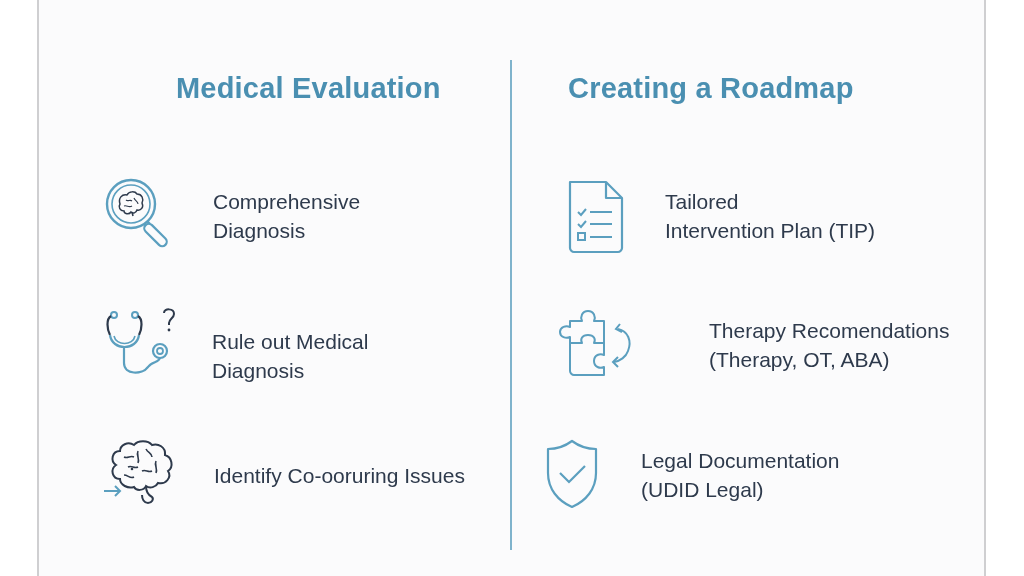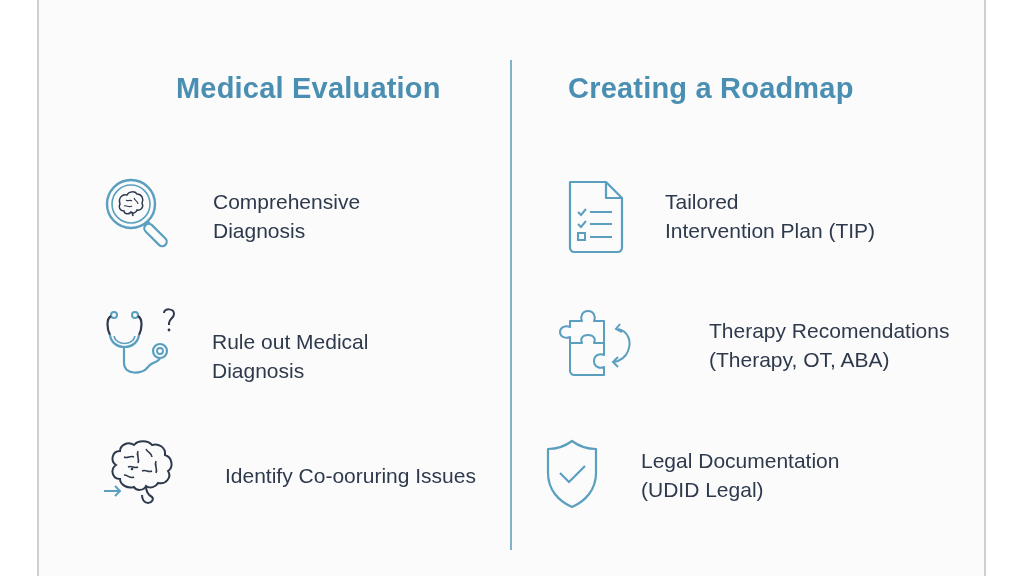--- a/index.html
+++ b/index.html
@@ -125,21 +125,21 @@
   <div class="item" style="left:102px; top:435px;">
     <div class="icon">
       <svg width="80" height="80" viewBox="0 0 80 80" fill="none">
         <path d="M14 30 C8 26 10 16 18 16 C18 10 26 6 32 10 C36 5 46 5 50 10 C56 8 64 12 63 20 C70 22 72 32 66 36 C70 42 64 50 56 48 C54 52 48 54 44 51 C42 56 34 56 32 52 C26 54 18 50 18 44 C10 44 8 34 14 30 Z" stroke="#2e3a4c" stroke-width="2"></path>
         <path d="M44 51 C44 56 46 60 50 62 C52 64 50 68 46 68 C42 68 40 64 40 60" stroke="#2e3a4c" stroke-width="2"></path>
         <path d="M22 22 C26 24 28 20 32 22 M36 16 C34 20 38 24 36 28 M44 14 C46 18 50 18 50 22 M54 26 C52 30 56 34 54 38 M26 32 C30 30 32 34 36 32 M40 36 C44 34 46 38 50 36 M22 40 C26 40 28 44 32 42" stroke="#2e3a4c" stroke-width="1.6"></path>
         <circle cx="30" cy="34" r="1.3" fill="#2e3a4c"></circle>
         <path d="M2 56 L18 56 M13 51 L18 56 L13 61" stroke="#5b9fbf" stroke-width="2"></path>
       </svg>
     </div>
-    <div class="label" style="margin-left:43px;">
+    <div class="label" style="margin-left:32px;">
       <span>Identify Co-ooruring Issues</span>
     </div>
   </div>
 
   <div class="item" style="left:556px; top:176px;">
     <div class="icon">
       <svg width="80" height="80" viewBox="0 0 80 80" fill="none">
         <path d="M14 6 L50 6 L66 22 L66 72 C66 74 64 76 62 76 L18 76 C16 76 14 74 14 72 Z" stroke="#5b9fbf" stroke-width="2.2" stroke-linejoin="round"></path>
         <path d="M50 6 L50 22 L66 22" stroke="#5b9fbf" stroke-width="2.2" stroke-linejoin="round"></path>
         <path d="M22 36 L25 39 L30 33" stroke="#5b9fbf" stroke-width="2"></path>

